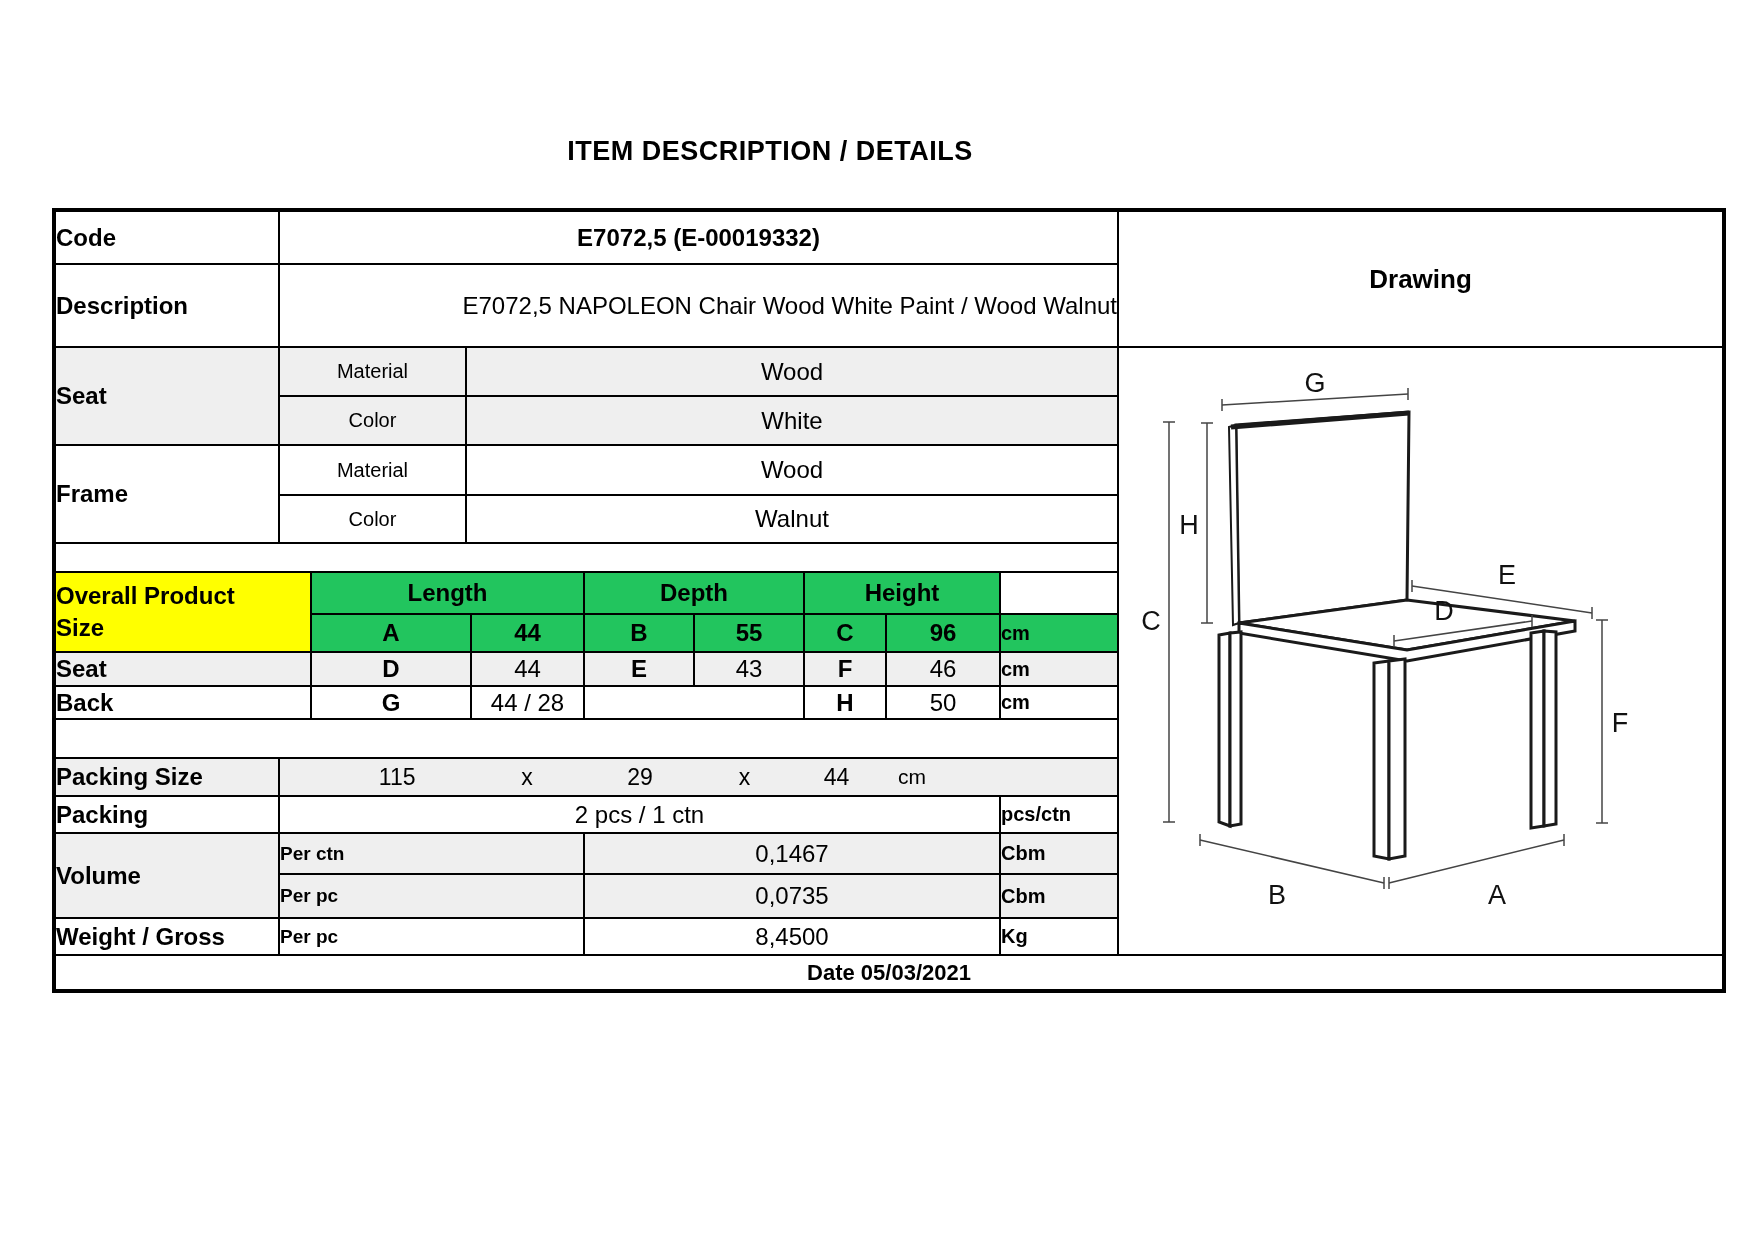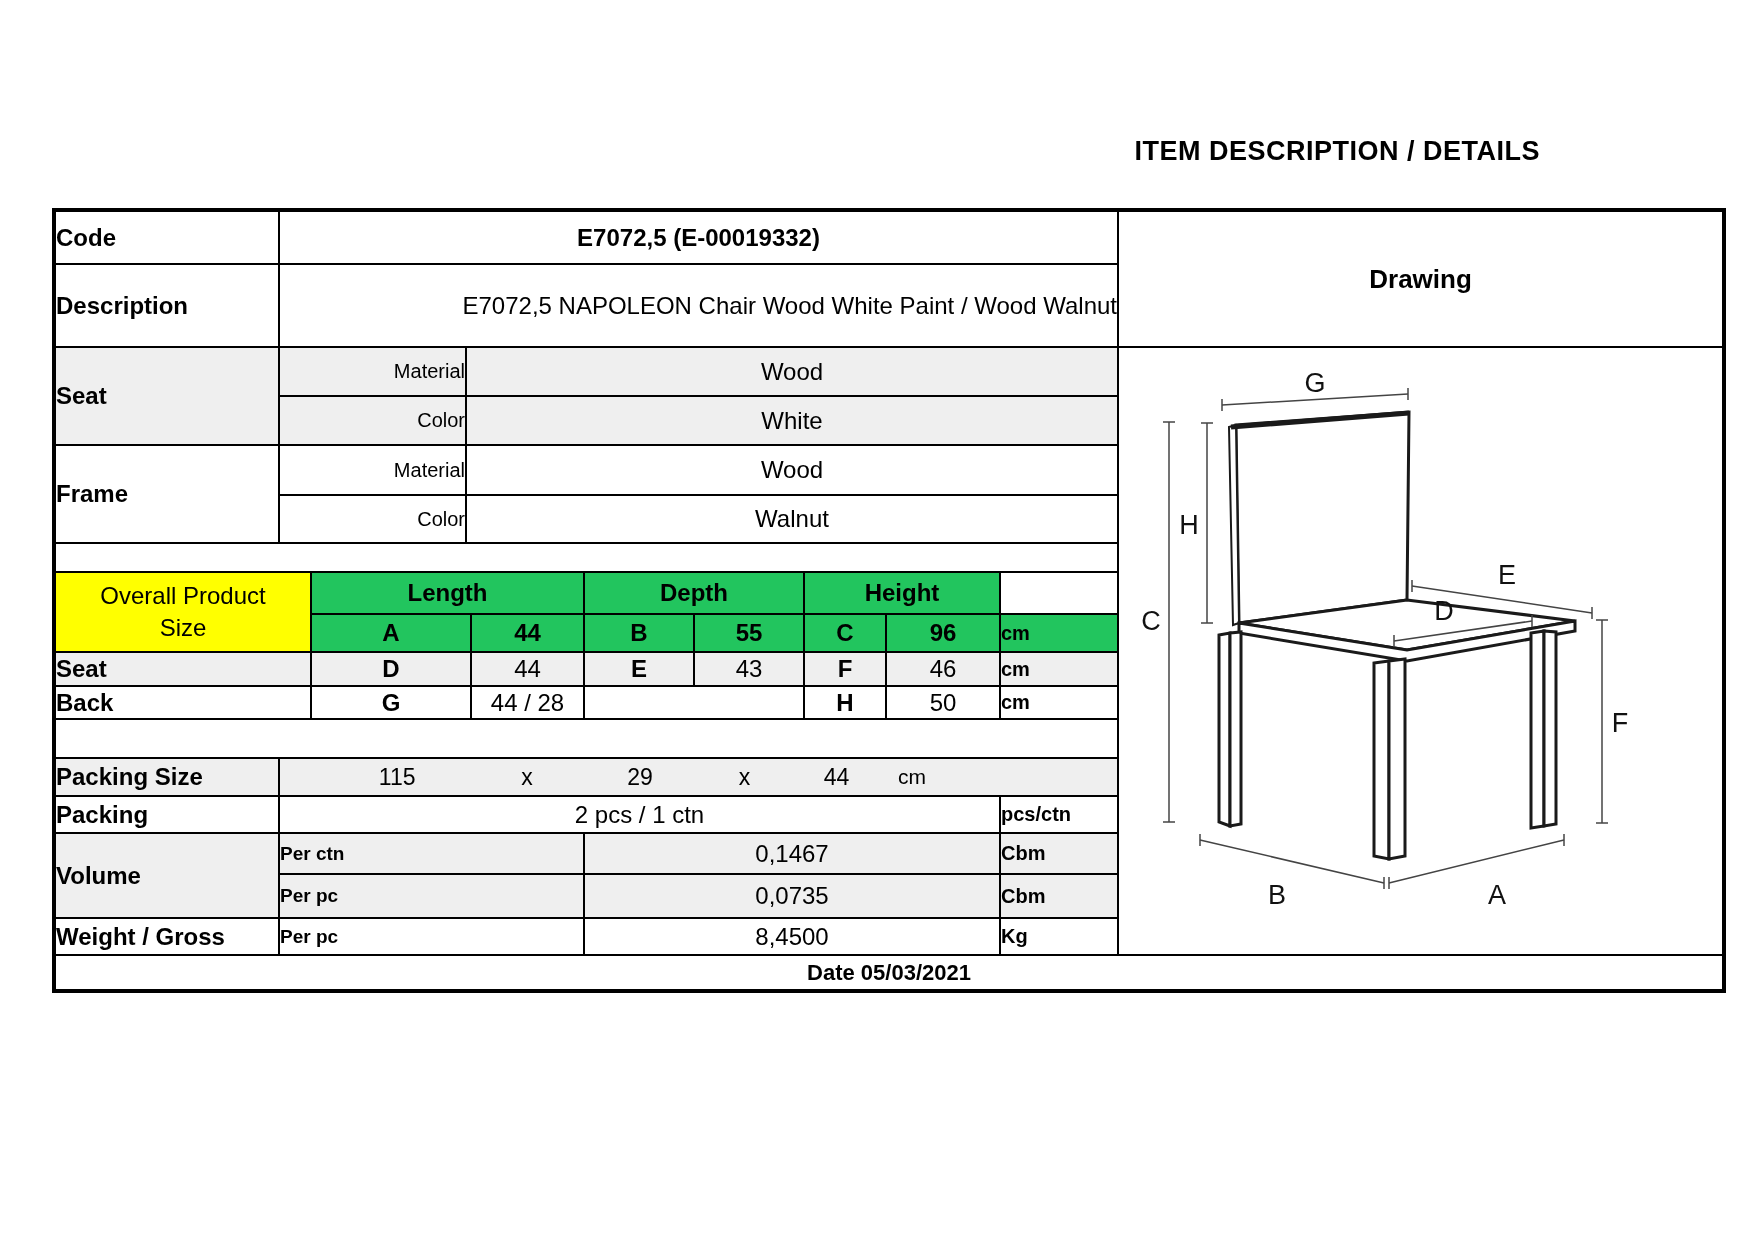--- a/index.html
+++ b/index.html
@@ -1,41 +1,41 @@
 <!DOCTYPE html>
 <html><head>
 <meta charset="utf-8">
 <style>
   html,body{margin:0;padding:0;}
   body{
     width:1754px;height:1240px;position:relative;background:#ffffff;
     font-family:"Liberation Sans", sans-serif;color:#000;
   }
   #title{
-    position:absolute;left:0;top:136px;width:1540px;text-align:right;
+    position:absolute;left:0;top:136px;width:1540px;text-align:center;
     font-size:27px;font-weight:bold;letter-spacing:0.5px;
   }
   table#spec{
     border-collapse:collapse;table-layout:fixed;
     position:absolute;left:52px;top:208px;width:1670px;
     border:4px solid #000;
   }
   #spec td{border:2px solid #000;padding:0;vertical-align:middle;overflow:hidden;}
   tr.thick > td{border-top-width:4px;}
   td.drawhead, td.drawcell{border-left:4px solid #000;}
   .lbl{font-weight:bold;font-size:24px;text-align:left;padding-left:7px;}
-  .sub{font-size:20px;text-align:right;padding-left:6px;margin-top:43px;}
+  .sub{font-size:20px;text-align:center;padding-left:6px;margin-top:43px;}
   .val{font-size:24px;text-align:center;}
   .bold{font-weight:bold;margin-left:8px;}
   .yellow{background:#22c55e;}
   .grey{background:#efefef;}
   .unit{font-size:20px;font-weight:bold;text-align:left;padding-left:5px;}
   .smallb{font-weight:bold;font-size:19px;text-align:left;}
   .desc{font-size:24px;text-align:right;line-height:1.4;padding:4px 112px;}
-  .ylabel{background:#ffff00;font-weight:normal;font-size:24px;text-align:center;line-height:1.35;}
+  .ylabel{background:#ffff00;font-weight:bold;font-size:24px;text-align:left;line-height:1.35;}
   .datecell{font-weight:bold;font-size:22px;text-align:center;}
   td.drawhead{font-weight:bold;font-size:26px;text-align:center;}
   td.drawcell{vertical-align:top;}
   td.packval{position:relative;font-size:23px;}
   td.packval span{position:absolute;top:50%;transform:translate(-50%,-50%);white-space:nowrap;}
   svg text{font-family:"Liberation Sans", sans-serif;font-size:27px;fill:#111;}
 </style>
 </head>
 <body>
 

